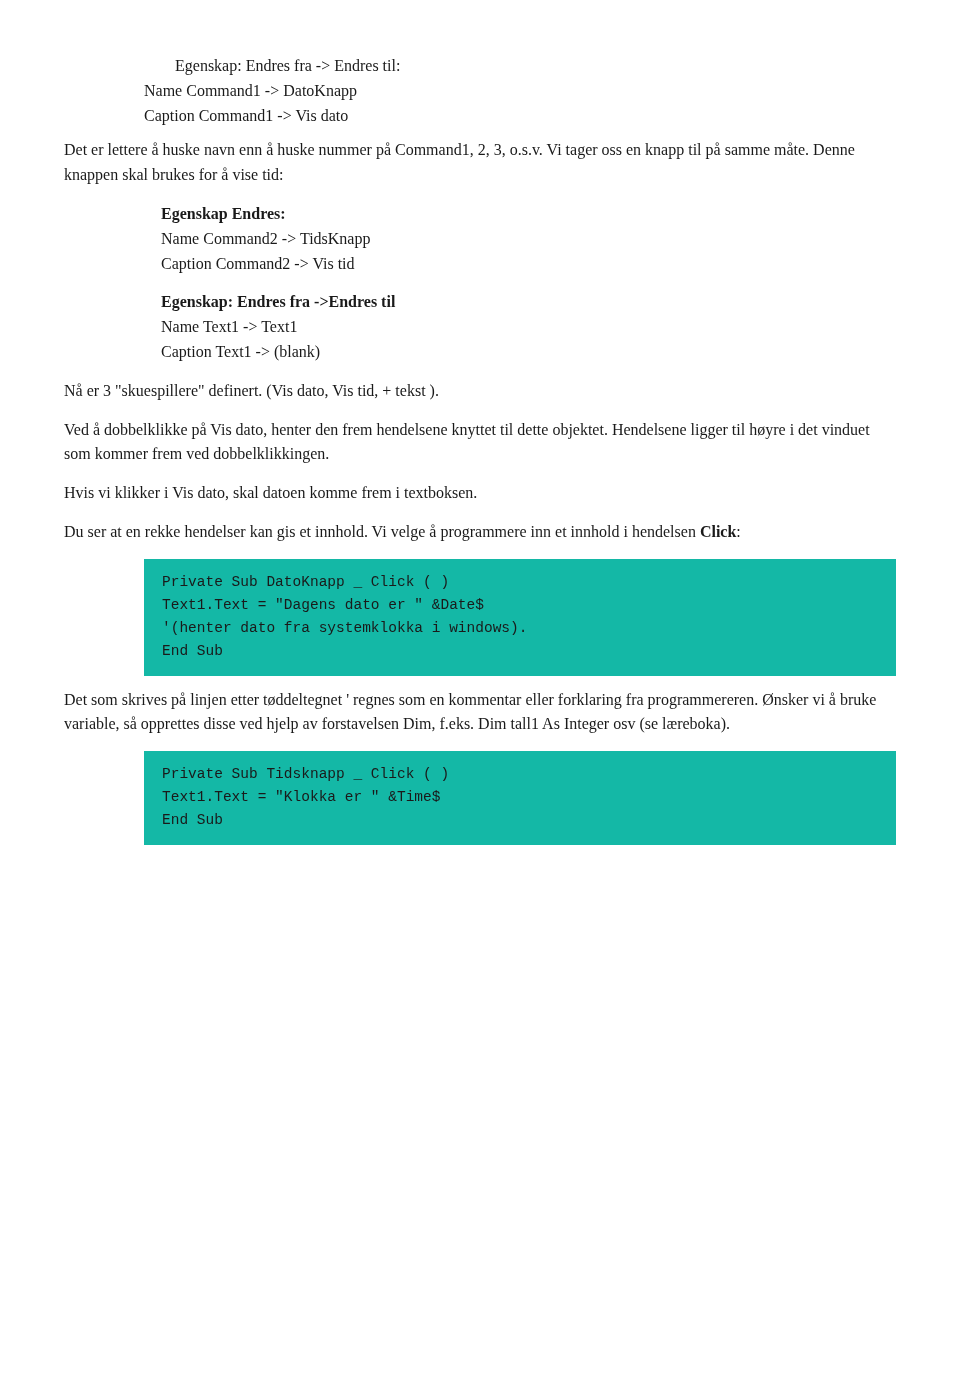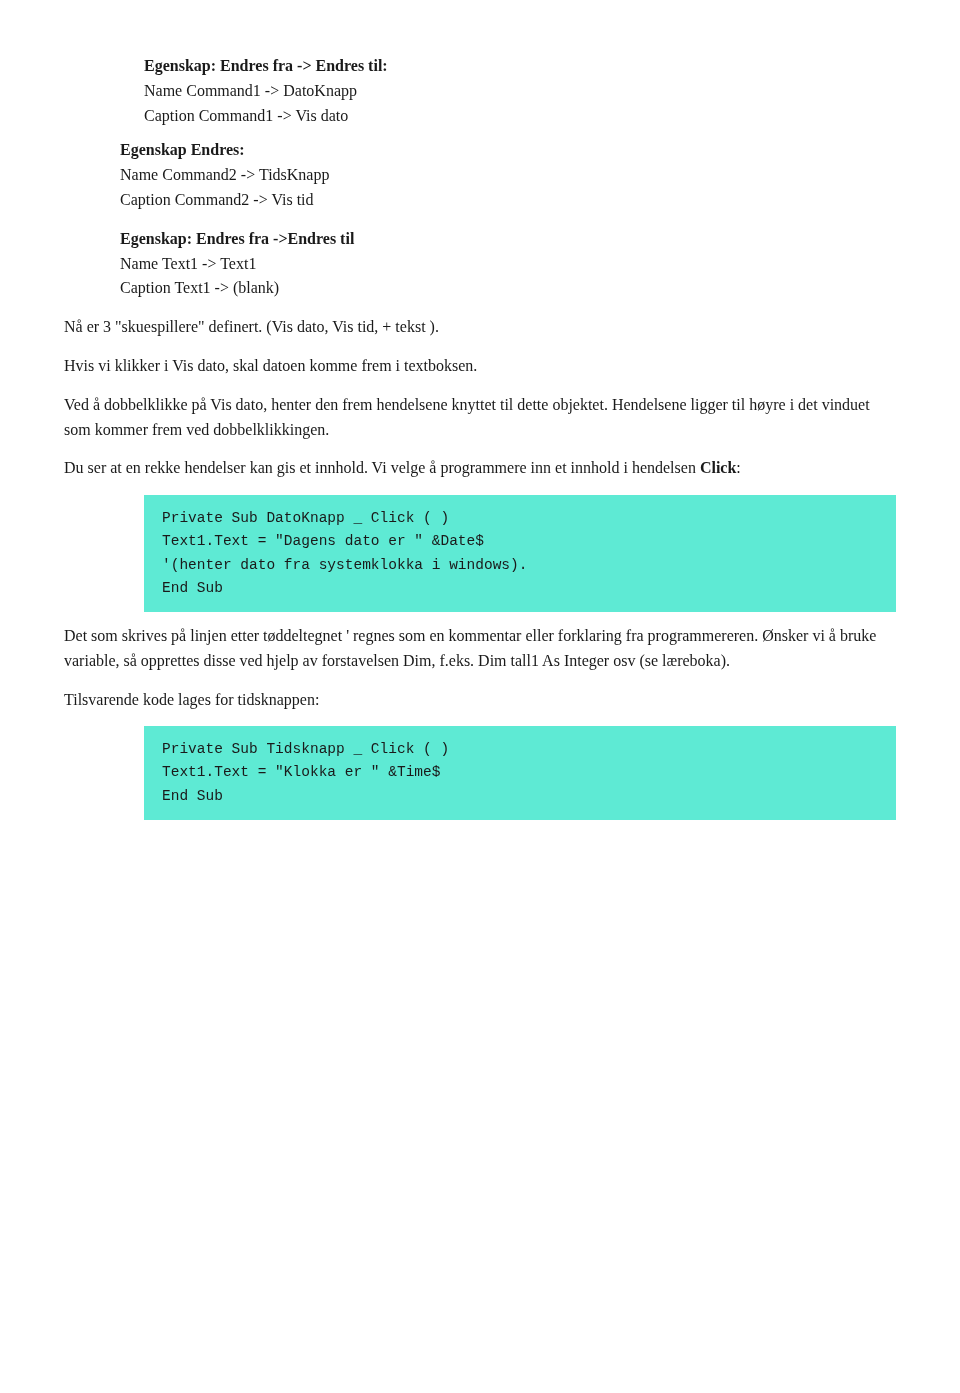--- a/index.html
+++ b/index.html
@@ -28,35 +28,36 @@
       margin-bottom: 10px;
     }
 
     p {
       margin-bottom: 14px;
     }
 
     .code-block {
       font-family: 'Courier New', Courier, monospace;
       font-size: 14.5px;
-      background: #5eead4;
+      background: #14b8a6;
       padding: 12px 18px;
       margin: 12px 0 12px 80px;
       line-height: 1.6;
       white-space: pre;
       display: block;
       border: none;
     }
 
     .section-title {
-      font-weight: bold;
+      font-weight: normal;
+      margin-left: 31px;
     }
 
     .property-block {
-      margin-left: 56px;
+      margin-left: 97px;
       margin-top: 6px;
       margin-bottom: 14px;
     }
 
     .property-block .title-line {
       font-weight: bold;
     }
 
     .inline-bold {
       font-weight: bold;
@@ -68,51 +69,51 @@
 
 <div>
 
   <div class="indented section">
     <span class="section-title">Egenskap: Endres fra -&gt; Endres til:</span><br>
     <span>Name Command1 -&gt; DatoKnapp</span><br>
     <span>Caption Command1 -&gt; Vis dato</span>
   </div>
 
 
+  <p>Det er lettere å huske navn enn å huske nummer på Command1, 2, 3, o.s.v. Vi tager oss en knapp til på samme måte. Denne knappen skal brukes for å vise tid:</p>
 
   <div class="property-block">
     <span class="title-line">Egenskap Endres:</span><br>
     <span>Name Command2 -&gt; TidsKnapp</span><br>
     <span>Caption Command2 -&gt; Vis tid</span>
   </div>
 
 
 
   <div class="property-block">
     <span class="title-line">Egenskap: Endres fra -&gt;Endres til</span><br>
     <span>Name Text1 -&gt; Text1</span><br>
     <span>Caption Text1 -&gt; (blank)</span>
   </div>
 
   <p>Nå er 3 "skuespillere" definert. (Vis dato, Vis tid, + tekst ).</p>
 
 
+  <p>Ved å dobbelklikke på Vis dato, henter den frem hendelsene knyttet til dette objektet. Hendelsene ligger til høyre i det vinduet som kommer frem ved dobbelklikkingen.</p>
+
   <p>Hvis vi klikker i Vis dato, skal datoen komme frem i textboksen.</p>
-
-  <p>Ved å dobbelklikke på Vis dato, henter den frem hendelsene knyttet til dette objektet. Hendelsene ligger til høyre i det vinduet som kommer frem ved dobbelklikkingen.</p>
 
   <p>Du ser at en rekke hendelser kan gis et innhold. Vi velge å programmere inn et innhold i hendelsen <span class="inline-bold">Click</span>:</p>
 
   <code class="code-block">Private Sub DatoKnapp _ Click ( )
 Text1.Text = "Dagens dato er " &amp;Date$
 '(henter dato fra systemklokka i windows).
 End Sub</code>
 
   <p>Det som skrives på linjen etter tøddeltegnet ' regnes som en kommentar eller forklaring fra programmereren. Ønsker vi å bruke variable, så opprettes disse ved hjelp av forstavelsen Dim, f.eks. Dim tall1 As Integer osv (se læreboka).</p>
 
-  <p>Tilsvarende kode lages for tidsknappen:</p>
 
   <code class="code-block">Private Sub Tidsknapp _ Click ( )
 Text1.Text = "Klokka er " &amp;Time$
 End Sub</code>
 
 
 </div>
 
 </body></html>

